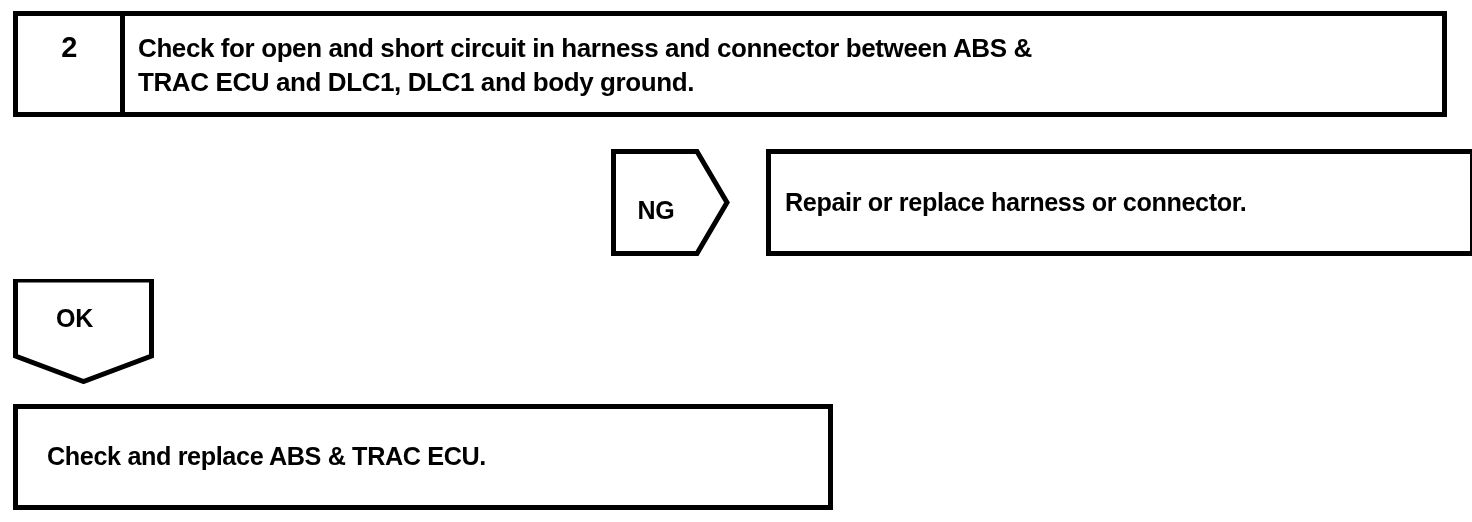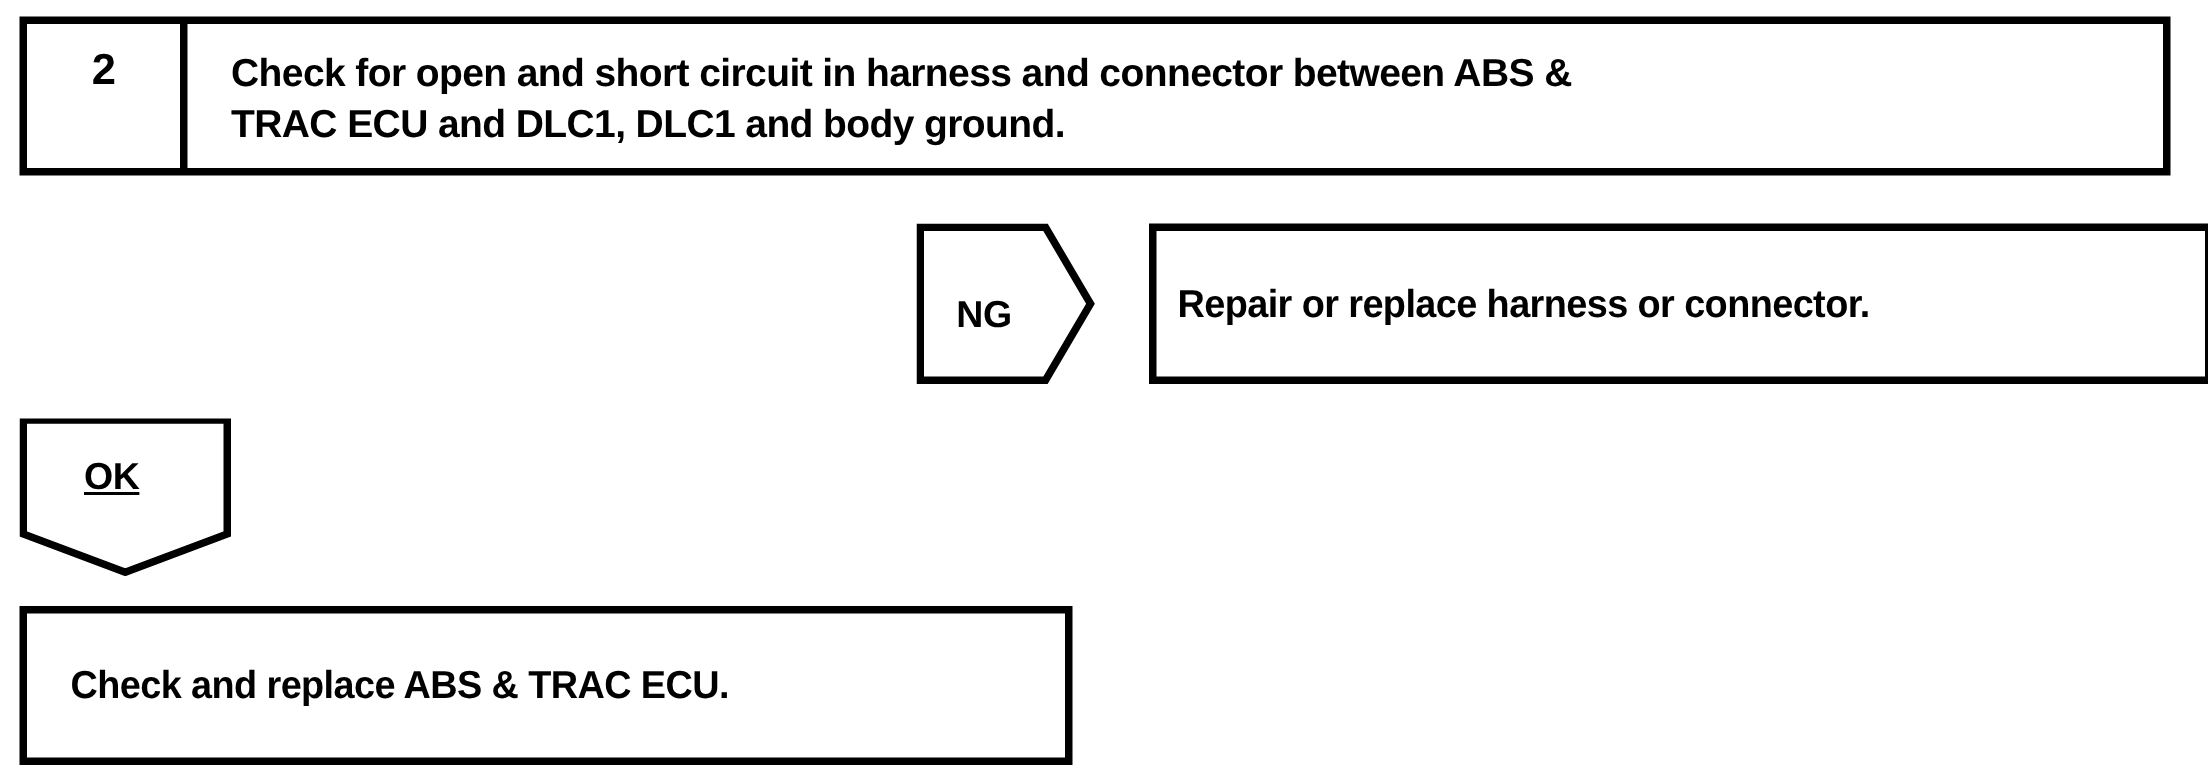--- a/index.html
+++ b/index.html
@@ -51,21 +51,20 @@
     font-weight: bold;
     color: #000000;
     line-height: 1;
     letter-spacing: -0.5px;
   }
   #step-text-cell {
     flex: 1 1 auto;
     box-sizing: border-box;
     padding: 16px 10px 0 13px;
     display: block;
-    margin-left: 16px;
   }
   .node-text {
     font-size: 26px;
     font-weight: bold;
     color: #000000;
     line-height: 1.3;
     letter-spacing: -0.4px;
     white-space: pre-line;
     transform: scaleX(0.97);
     transform-origin: left center;
@@ -134,28 +133,27 @@
     display: flex;
     align-items: center;
     justify-content: flex-start;
     padding-left: 43px;
     box-sizing: border-box;
     font-size: 25px;
     font-weight: bold;
     color: #000000;
     letter-spacing: -0.3px;
     pointer-events: none;
-    text-decoration: underline;
   }
 
   
   #result-box {
     left: 13px;
     top: 404px;
-    width: 702px;
+    width: 820px;
     height: 106px;
     display: flex;
     align-items: center;
     padding: 0 0 0 29px;
   }
 </style>
 </head>
 <body>
 
 <div id="canvas">

